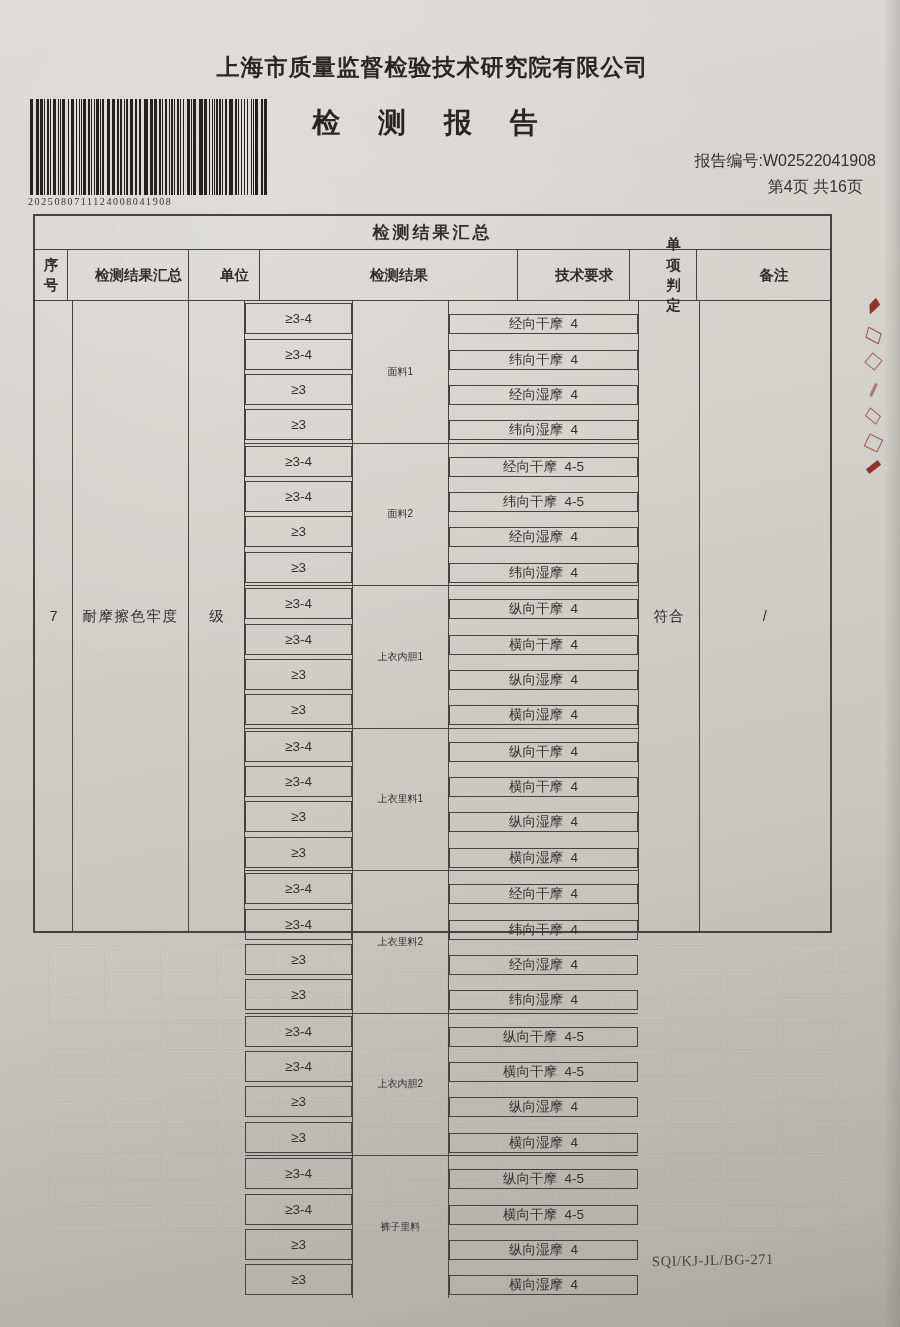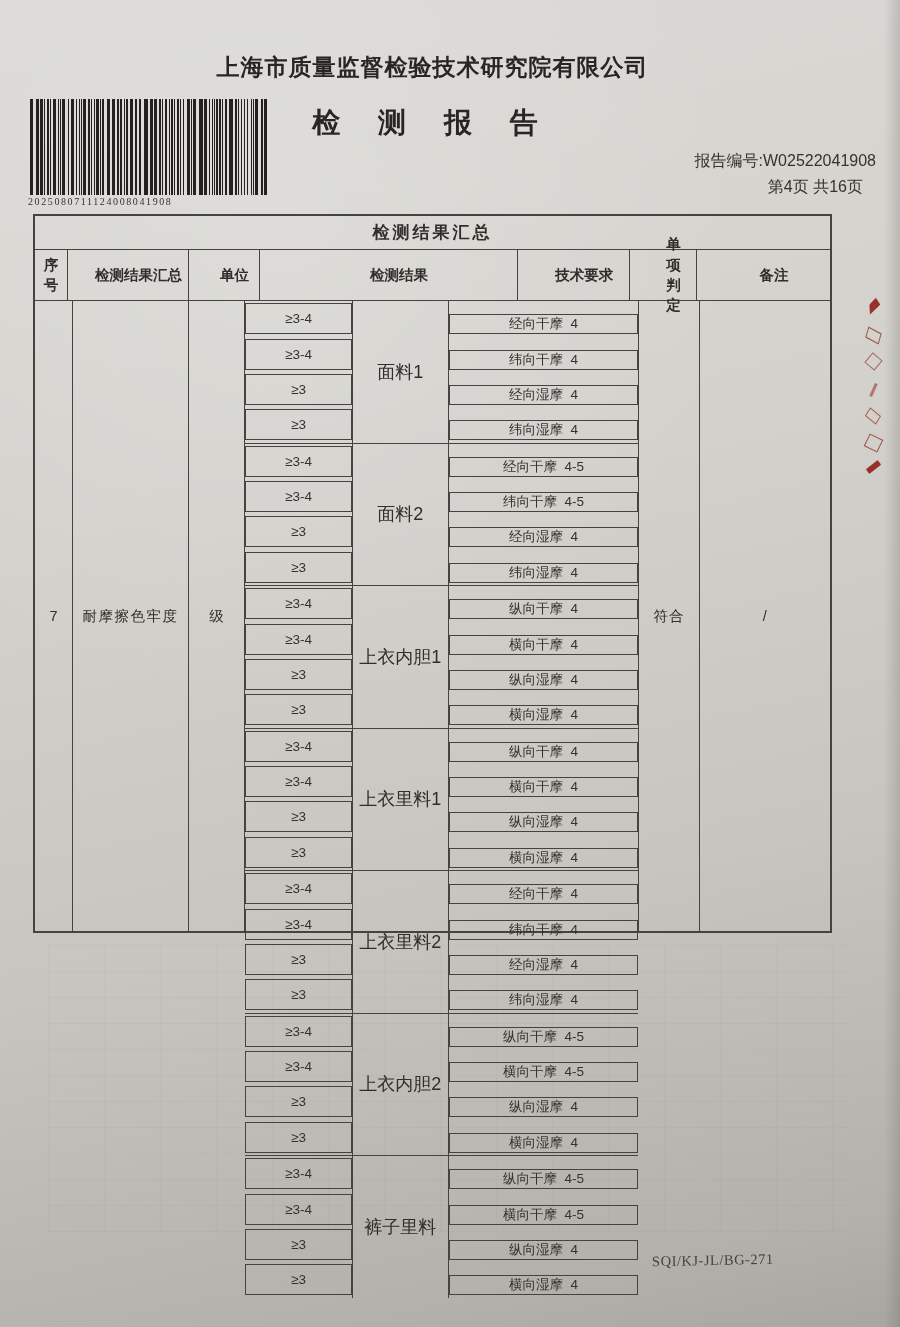--- a/index.html
+++ b/index.html
@@ -77,21 +77,21 @@
   .bc.c-unit{width:58px;}
   .bc.c-judge{width:62px;letter-spacing:1px;}
   .bc.c-remark{width:134px;border-right:none;}
   .mid-col{width:394px;display:flex;flex-direction:column;box-sizing:border-box;
     border-right:1.6px solid #45433f;}
   .group{flex:1;display:flex;box-sizing:border-box;border-bottom:1.6px solid #45433f;}
   .group:last-child{border-bottom:none;}
   .req-stack{width:108px;box-sizing:border-box;border-right:1.6px solid #45433f;
     display:flex;flex-direction:column;}
   .mat-cell{width:96px;box-sizing:border-box;border-right:1.6px solid #45433f;
-    display:flex;align-items:center;justify-content:center;font-size:18px;}
+    display:flex;align-items:center;justify-content:center;font-size:10px;}
   .res-stack{width:190px;display:flex;flex-direction:column;}
   .cellrow{flex:1;box-sizing:border-box;padding:2.2px 0;display:flex;}
   .box{
     flex:1;box-sizing:border-box;border:1.5px solid #45433f;
     display:flex;align-items:center;justify-content:center;
     font-size:13.5px;color:#33322e;
   }
   .res-box{white-space:pre;margin-top:11px;}
   
   .showthrough{

